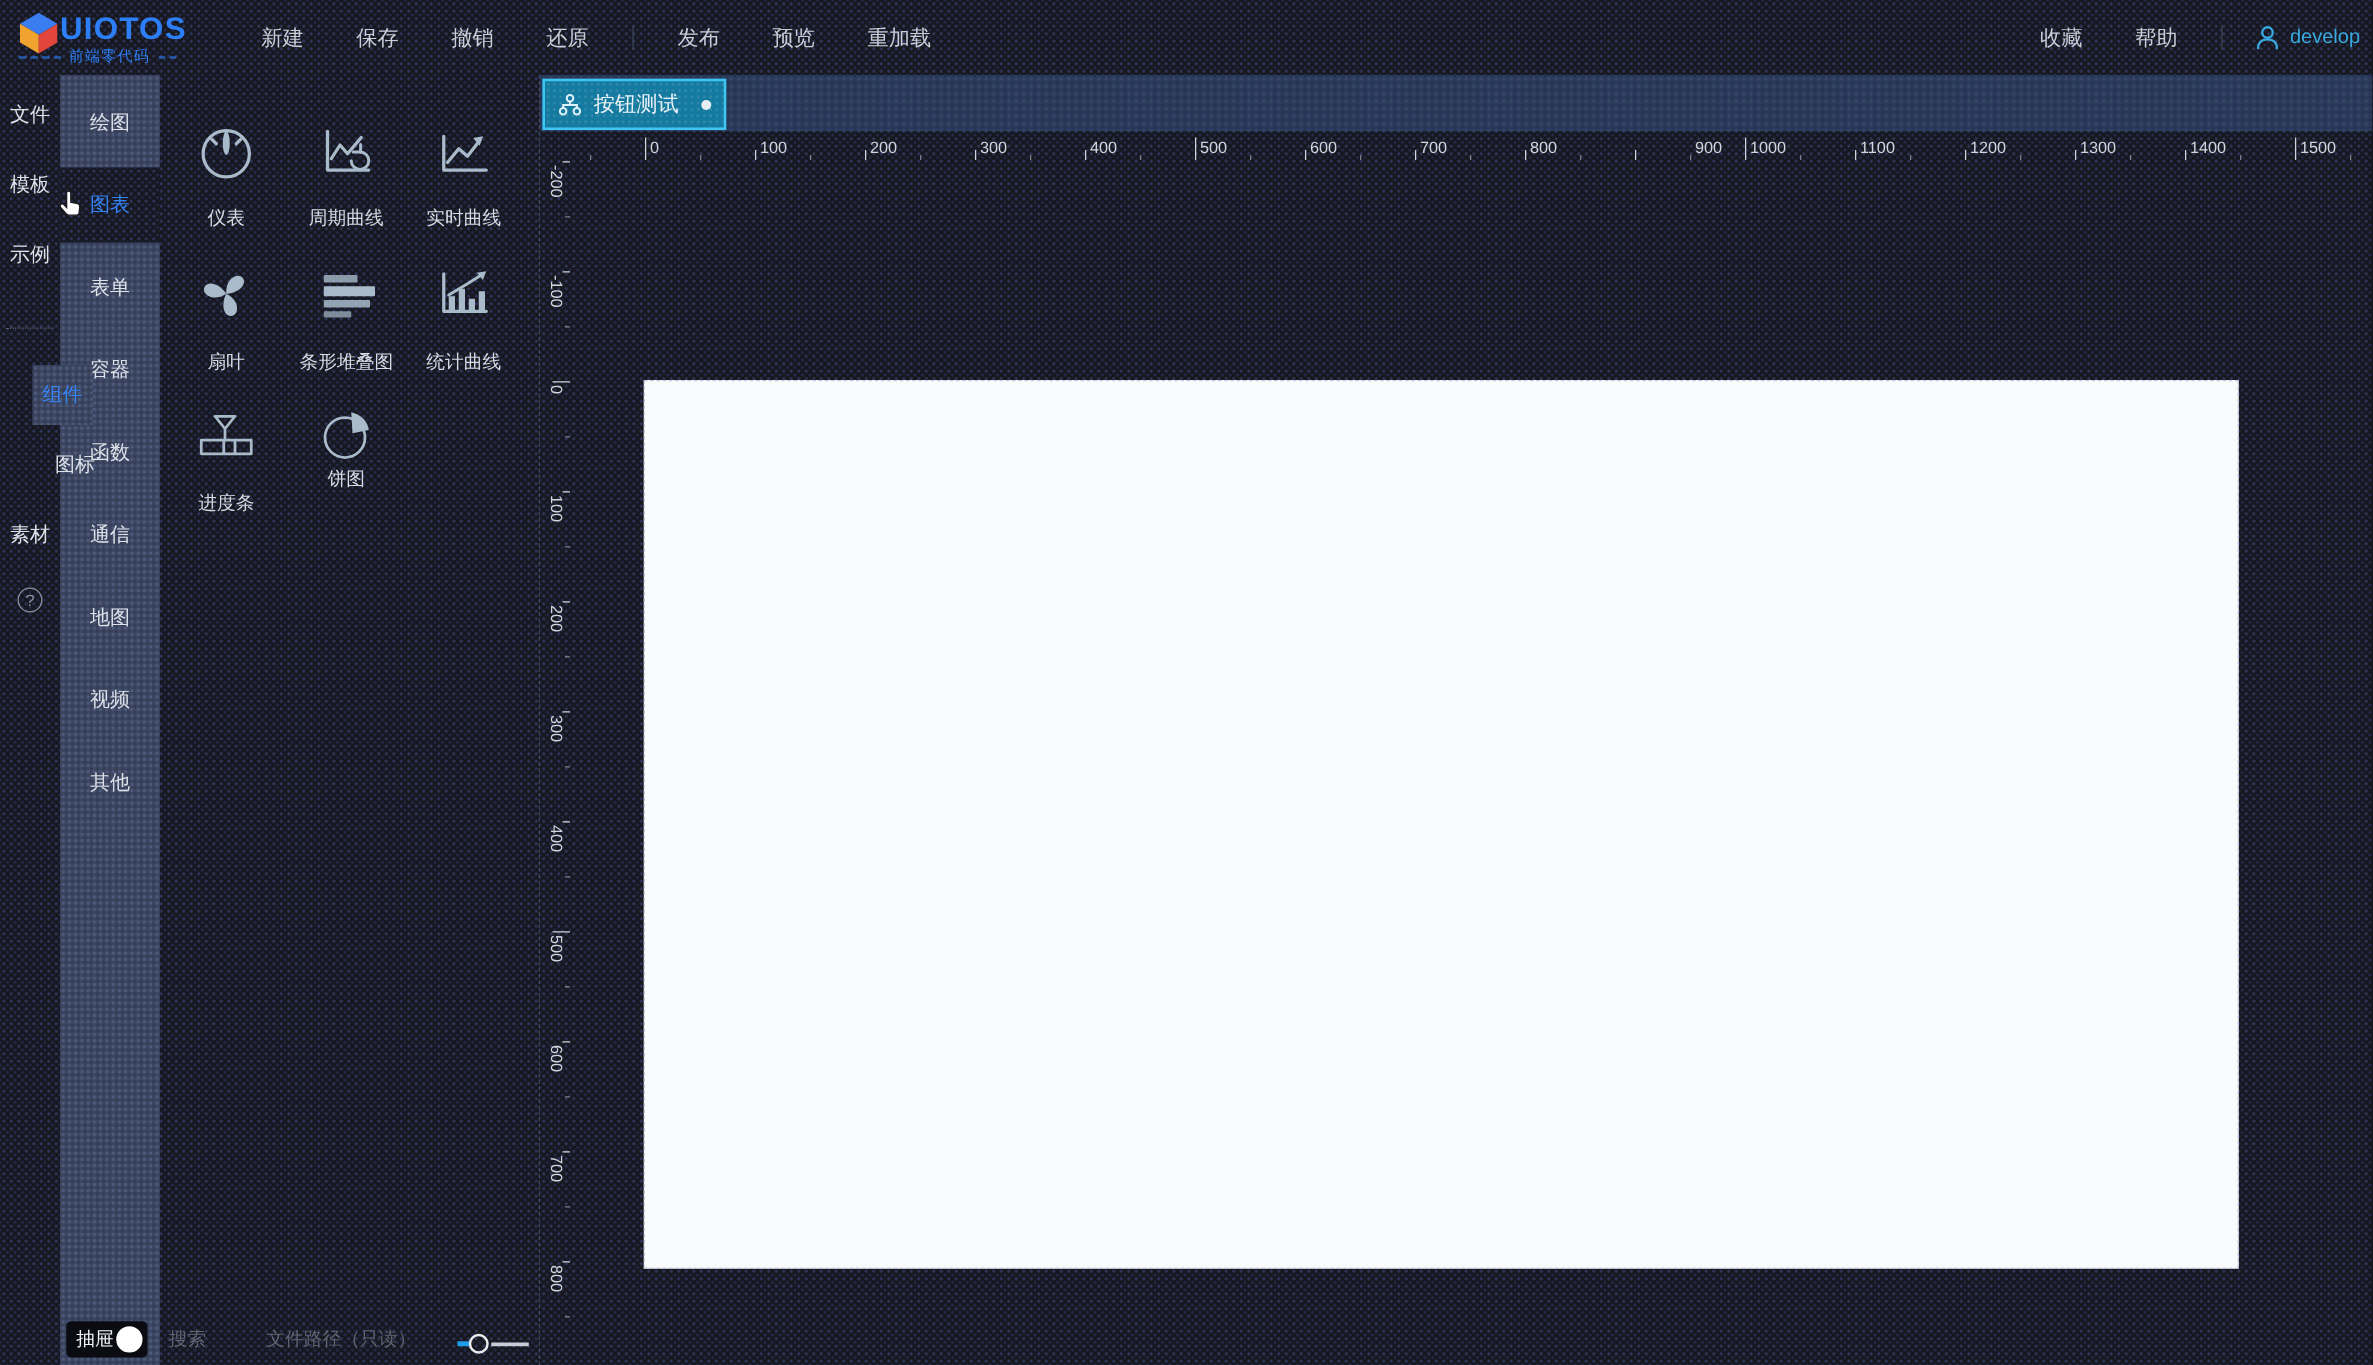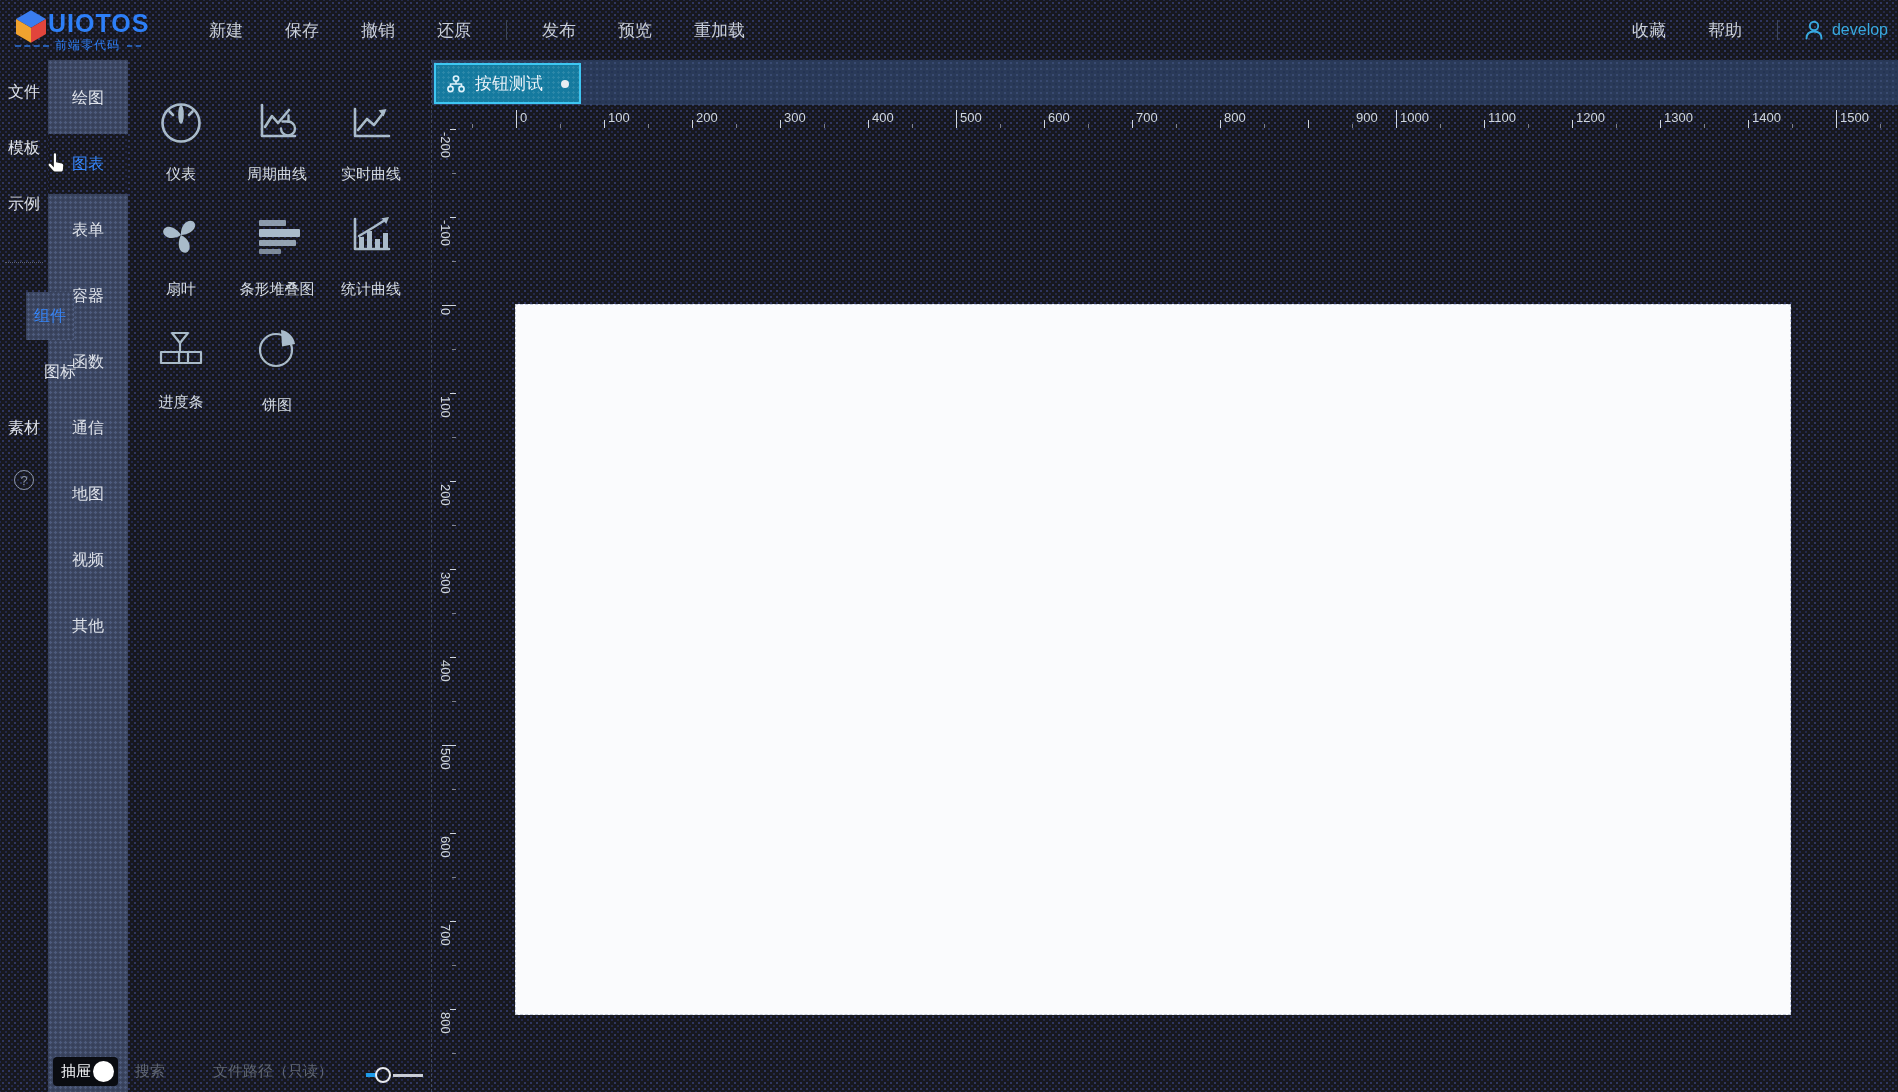--- a/index.html
+++ b/index.html
@@ -258,21 +258,21 @@
             <rect x="4" y="28" width="40" height="11"></rect>
             <path d="M22 28 V39 M31 28 V39"></path>
             <path d="M15 9 H31 L23 19 Z"></path>
             <path d="M23 19 V28"></path>
           </svg></span></div>
       <div class="comp-label" style="left: 5px; top: 333px;">进度条</div>
       <div class="comp-cell" style="left: 101px; top: 264px;"><span class="comp-icon"><svg width="48" height="48" viewBox="0 0 48 48">
             <circle cx="23" cy="26" r="16" fill="none" stroke="currentColor" stroke-width="2.2"></circle>
             <path d="M28 6 A16.5 16.5 0 0 1 42 20 L29 22.5 Z" fill="currentColor"></path>
           </svg></span></div>
-      <div class="comp-label" style="left: 101px; top: 336px;">饼图</div>
+      <div class="comp-label" style="left: 101px; top: 314px;">饼图</div>
     </div>
 
   <div id="main">
     <div id="tabstrip" class="bg-dot-tabstrip">
       <div id="tab-active">
         <span class="tab-icon">
           <svg width="20" height="20" viewBox="0 0 20 20" fill="none" stroke="currentColor" stroke-width="1.6">
             <circle cx="10" cy="4.6" r="2.6"></circle>
             <circle cx="4.5" cy="15" r="2.6"></circle>
             <circle cx="15.5" cy="15" r="2.6"></circle>

